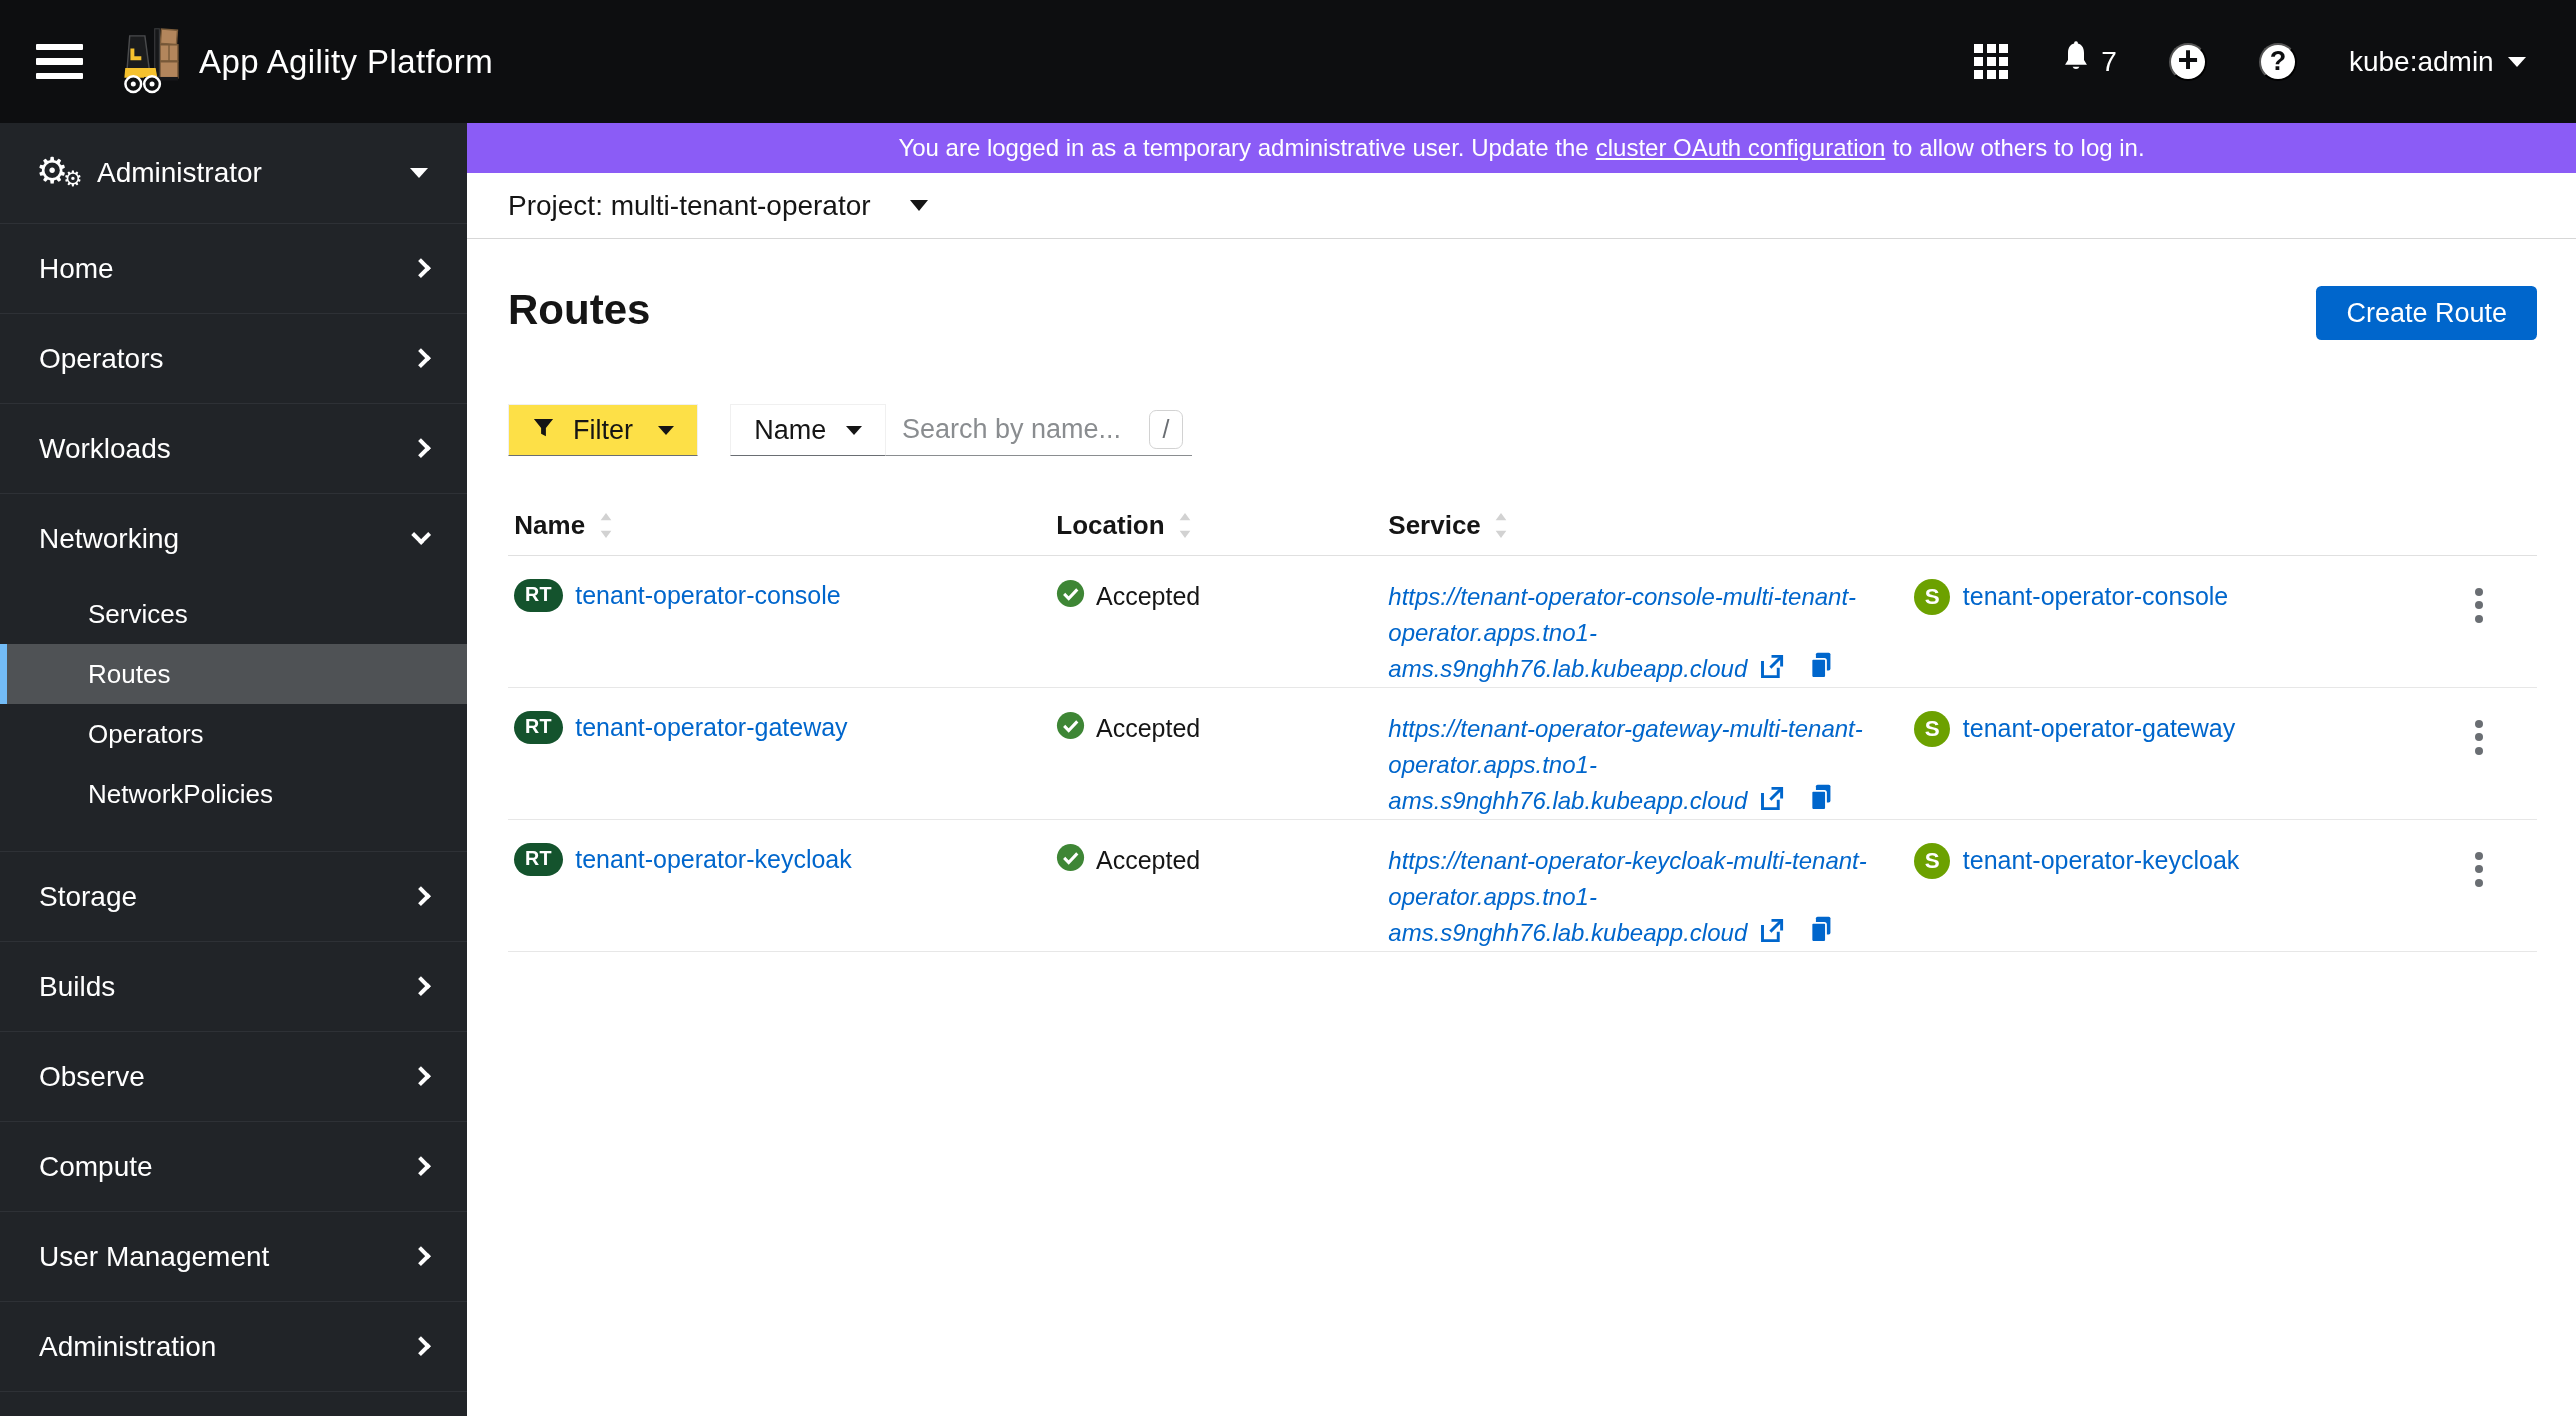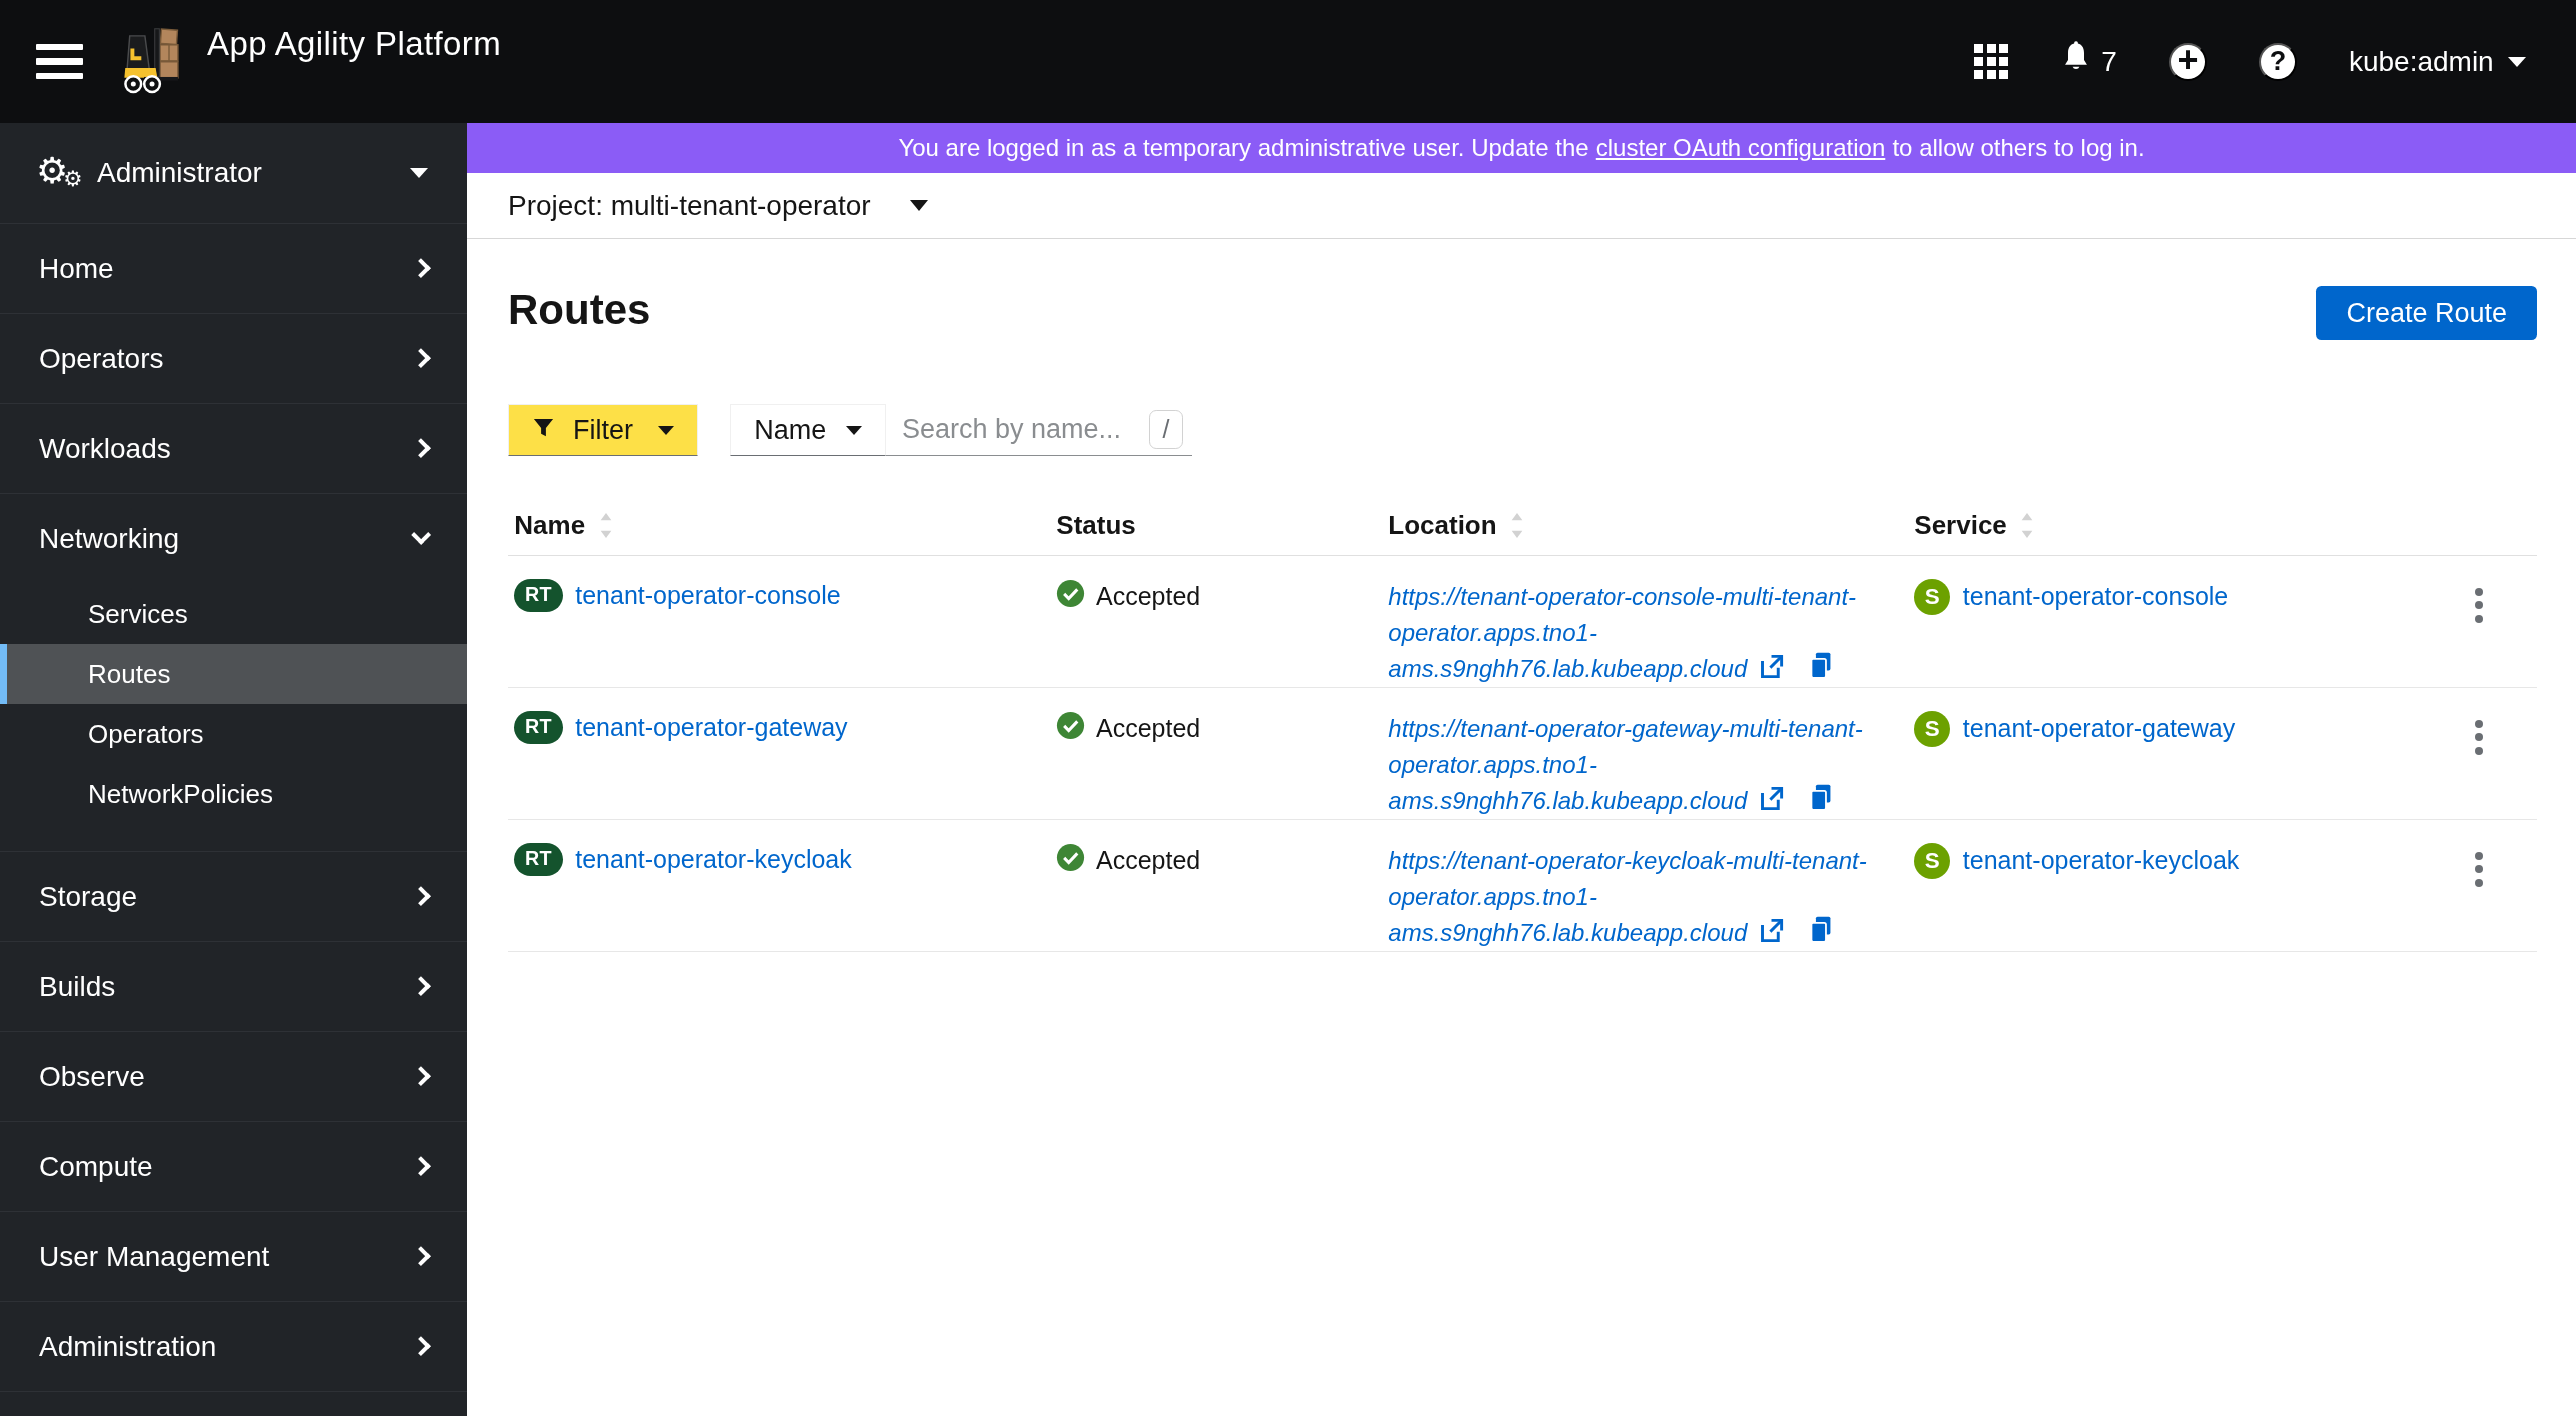--- a/index.html
+++ b/index.html
@@ -4,21 +4,21 @@
 <style>
   * { margin:0; padding:0; box-sizing:border-box; }
   html,body { width:2576px; height:1417px; background:#ffffff; font-family:"Liberation Sans", sans-serif; }
   .app { width:2576px; height:1417px; display:flex; flex-direction:column; overflow:hidden; }
 
   
   .masthead { height:123px; background:#0d0e10; display:flex; align-items:center; justify-content:space-between; padding:0 50px 0 36px; flex:0 0 auto; }
   .mh-left { display:flex; align-items:center; gap:36px; }
   .hamburger { width:47px; height:36px; display:flex; flex-direction:column; justify-content:space-between; cursor:pointer; background:none; border:none; }
   .hamburger span { display:block; height:6.3px; background:#ffffff; border-radius:0.9px; }
-  .brand { display:flex; gap:13px; }
+  .brand { display:flex; align-items:center; gap:5px; }
   .brand-title { color:#ffffff; font-size:33px; font-weight:400; letter-spacing:0.4px; }
   .mh-right { display:flex; align-items:center; gap:52px; }
   .grid-icon { display:grid; grid-template-columns:repeat(3,9px); grid-template-rows:repeat(3,9px); gap:3.6px; }
   .grid-icon i { background:#ffffff; display:block; }
   .bell-wrap { display:flex; align-items:center; gap:9px; color:#ffffff; font-size:28px; }
   .circle-icon { width:38px; height:38px; border-radius:50%; background:#ffffff; color:#0d0e10; display:flex; align-items:center; justify-content:center; font-weight:700; }
   .circle-icon.plus { font-size:36px; line-height:1; padding-bottom:3.6px; }
   .circle-icon.help { font-size:27px; }
   .user-menu { display:flex; align-items:center; gap:14.3px; color:#ffffff; font-size:28px; cursor:pointer; }
   .caret-down-w { width:0; height:0; border-left:9px solid transparent; border-right:9px solid transparent; border-top:10.7px solid #ffffff; }
@@ -272,23 +272,20 @@
         <div class="rt-table">
           <div class="t-row t-head">
             <div>
               <span>Name</span>
               <svg class="sort-ic" viewBox="0 0 18 30">
                   <path d="M9 1 L15 9 L3 9 Z" fill="#d2d2d2"></path>
                   <path d="M9 29 L15 21 L3 21 Z" fill="#d2d2d2"></path>
                 </svg>
             </div>
             <div>
-              <span>Status</span>
-            </div>
-            <div>
               <span>Location</span>
               <svg class="sort-ic" viewBox="0 0 18 30">
                   <path d="M9 1 L15 9 L3 9 Z" fill="#d2d2d2"></path>
                   <path d="M9 29 L15 21 L3 21 Z" fill="#d2d2d2"></path>
                 </svg>
             </div>
             <div>
               <span>Service</span>
               <svg class="sort-ic" viewBox="0 0 18 30">
                   <path d="M9 1 L15 9 L3 9 Z" fill="#d2d2d2"></path>

